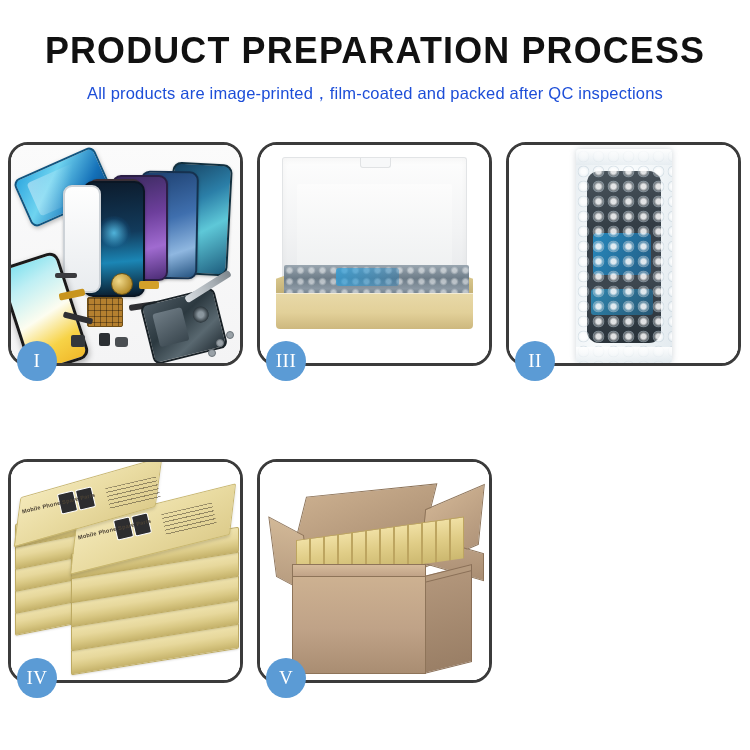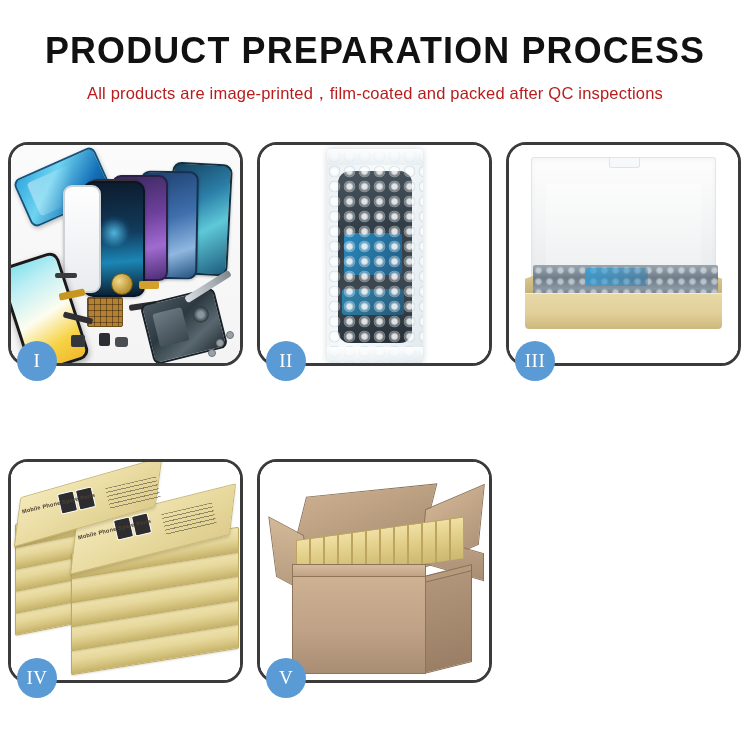--- a/index.html
+++ b/index.html
@@ -35,21 +35,21 @@
     color: #111111;
     line-height: 1.15;
     transform: scaleX(0.97);
     white-space: nowrap;
   }
   .subtitle {
     margin-top: 10px;
     font-size: 16.5px;
     font-weight: normal;
     letter-spacing: 0.2px;
-    color: #b91c1c;
+    color: #1d4ed8;
     white-space: nowrap;
   }
 
   
   .grid {
     position: absolute;
     top: 142px;
     left: 8px;
     width: 734px;
     display: grid;
@@ -649,45 +649,45 @@
         <div class="screwdriver"></div>
         <div class="screw s1"></div>
         <div class="screw s2"></div>
         <div class="screw s3"></div>
       </div>
       <div class="badge">I</div>
     </div>
 
     <div class="panel">
       <div class="panel-inner">
-        <div class="p2-bg"></div>
-        <div class="pouch">
-          <div class="pouch-phone"></div>
-          <div class="bubbles"></div>
-          <div class="pouch-seal top"></div>
-          <div class="pouch-seal bot"></div>
-        </div>
-      </div>
-      <div class="badge">II</div>
-    </div>
-
-    <div class="panel">
-      <div class="panel-inner">
         <div class="p3-bg"></div>
         <div class="mailer">
           <div class="mailer-lid">
             <div class="mailer-foam"></div>
           </div>
           <div class="mailer-left-wall"></div>
           <div class="mailer-right-wall"></div>
           <div class="mailer-items"></div>
           <div class="mailer-front"></div>
         </div>
       </div>
       <div class="badge">III</div>
+    </div>
+
+    <div class="panel">
+      <div class="panel-inner">
+        <div class="p2-bg"></div>
+        <div class="pouch">
+          <div class="pouch-phone"></div>
+          <div class="bubbles"></div>
+          <div class="pouch-seal top"></div>
+          <div class="pouch-seal bot"></div>
+        </div>
+      </div>
+      <div class="badge">II</div>
     </div>
 
     <div class="panel">
       <div class="panel-inner">
         <div class="p4-bg"></div>
         <div class="stack">
           <div class="kbox kb-l5"></div>
           <div class="kbox kb-l4"></div>
           <div class="kbox kb-l3"></div>
           <div class="kbox kb-l2"></div>

